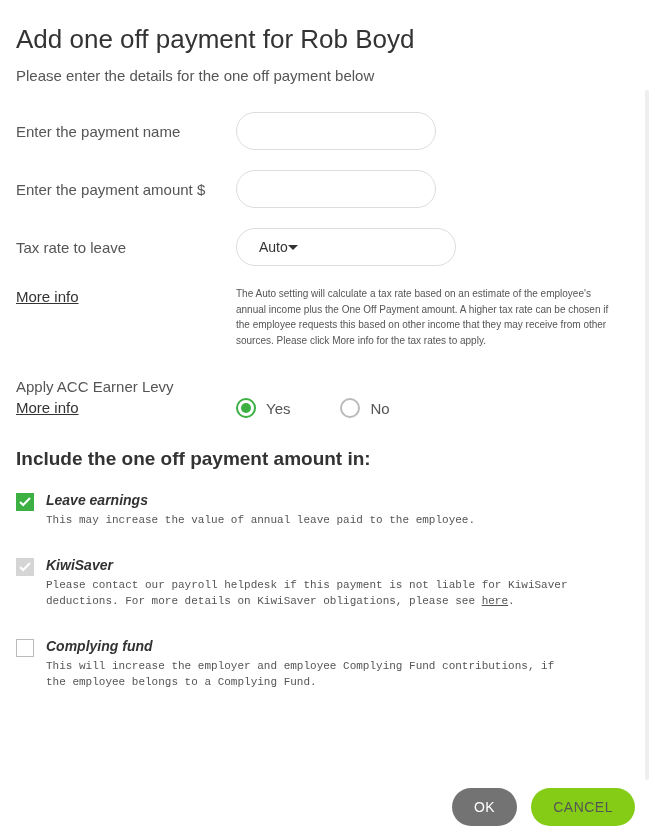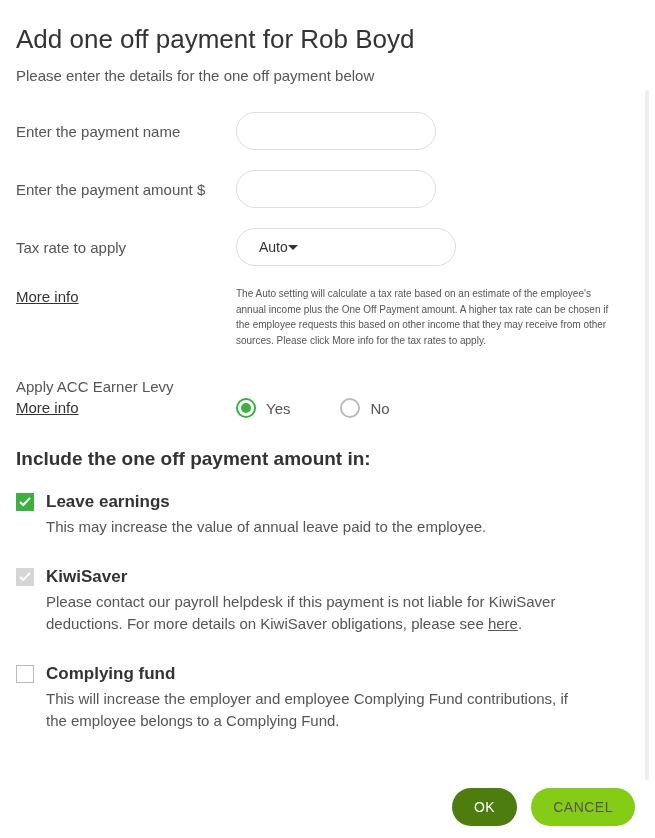--- a/index.html
+++ b/index.html
@@ -145,29 +145,31 @@
     background: #3cb043;
     border-color: #3cb043;
   }
   .checkbox.checked.disabled {
     background: #d5d5d5;
     border-color: #d5d5d5;
   }
   .checkbox.checked svg { stroke: #fff; }
   .check-content { flex: 1; }
   .check-title {
-    font-size: 17px;
+    font-size: 14px;
     font-weight: 600;
     color: #333;
     margin-bottom: 4px;
+    font-style: italic;
   }
   .check-desc {
-    font-size: 15px;
+    font-size: 11px;
     color: #555;
     line-height: 1.5;
+    font-family: Liberation Mono, monospace;
   }
   .inline-link {
     text-decoration: underline;
     cursor: pointer;
     color: #555;
     margin-top: 44px;
   }
   .button-bar {
     position: absolute;
     bottom: 12px;
@@ -179,21 +181,21 @@
     height: 38px;
     border-radius: 19px;
     border: none;
     font-size: 14px;
     font-weight: 500;
     padding: 0 22px;
     cursor: pointer;
     letter-spacing: 0.5px;
   }
   .btn-ok {
-    background: #4d7c0f;
+    background: #737373;
     color: #fff;
   }
   .btn-cancel {
     background: #84cc16;
     color: #555;
   }
   .scroll-hint {
     position: absolute;
     right: 6px;
     top: 90px;
@@ -219,21 +221,21 @@
   </div>
 
   <div class="form-row">
     <div class="label-col">Enter the payment amount $</div>
     <div class="input-col">
       <input class="txt-input" type="text" style="">
     </div>
   </div>
 
   <div class="form-row">
-    <div class="label-col">Tax rate to apply</div>
+    <div class="label-col">Tax rate to leave</div>
     <div class="input-col">
       <div class="select-wrap">
         <span>Auto</span>
         <span class="caret"></span>
       </div>
     </div>
   </div>
 
   <div class="info-row">
     <div class="label-col">

